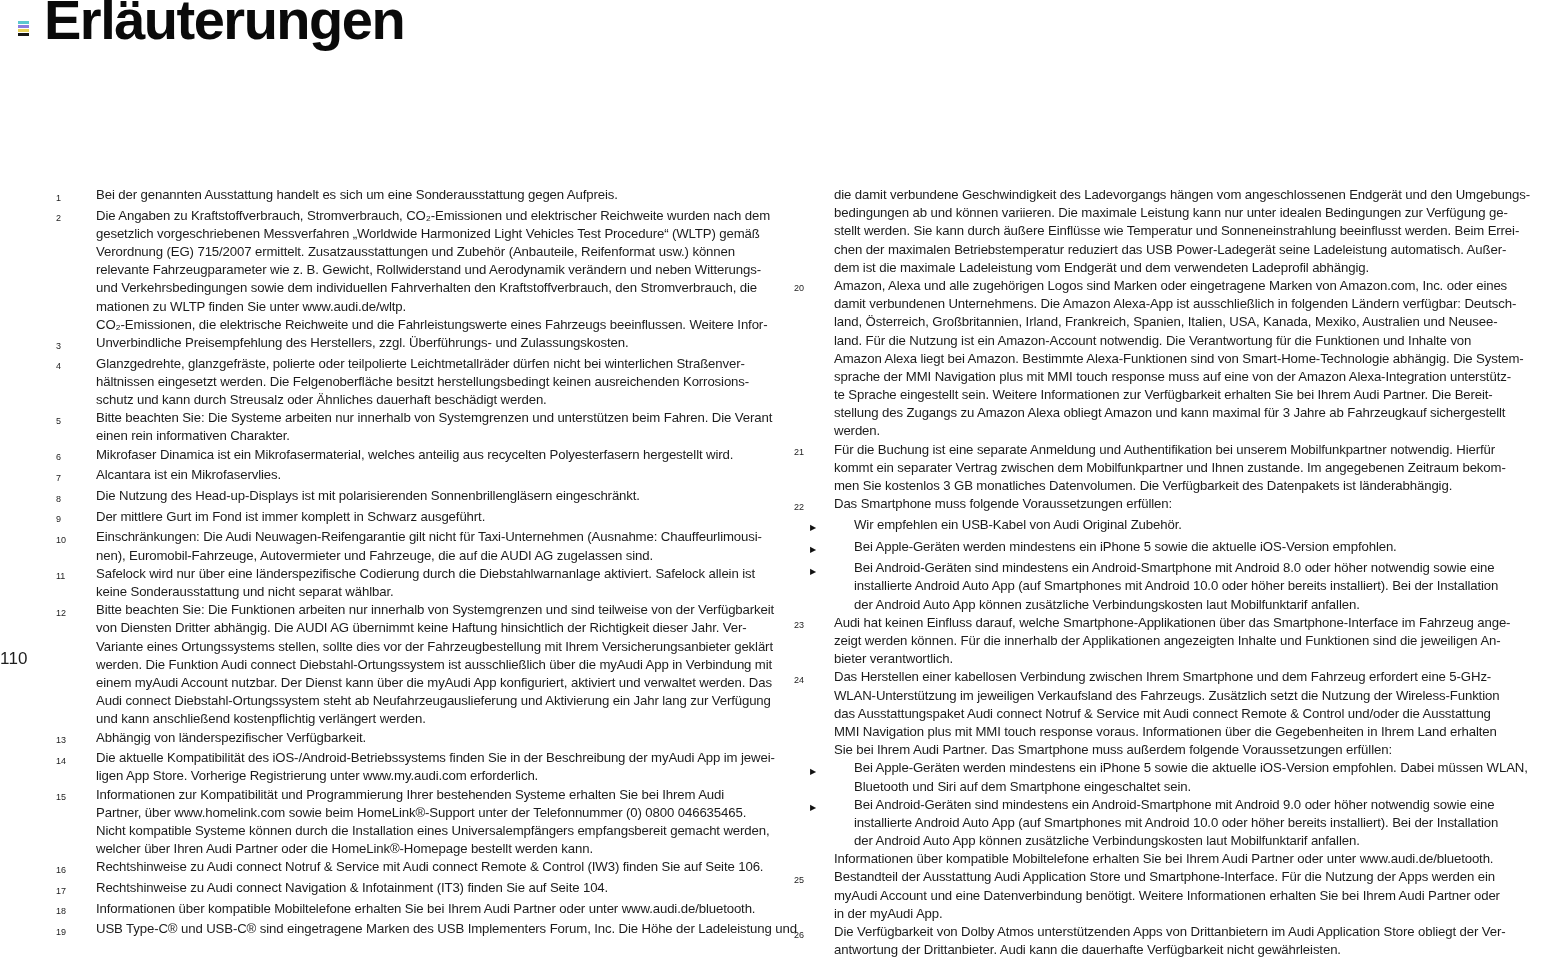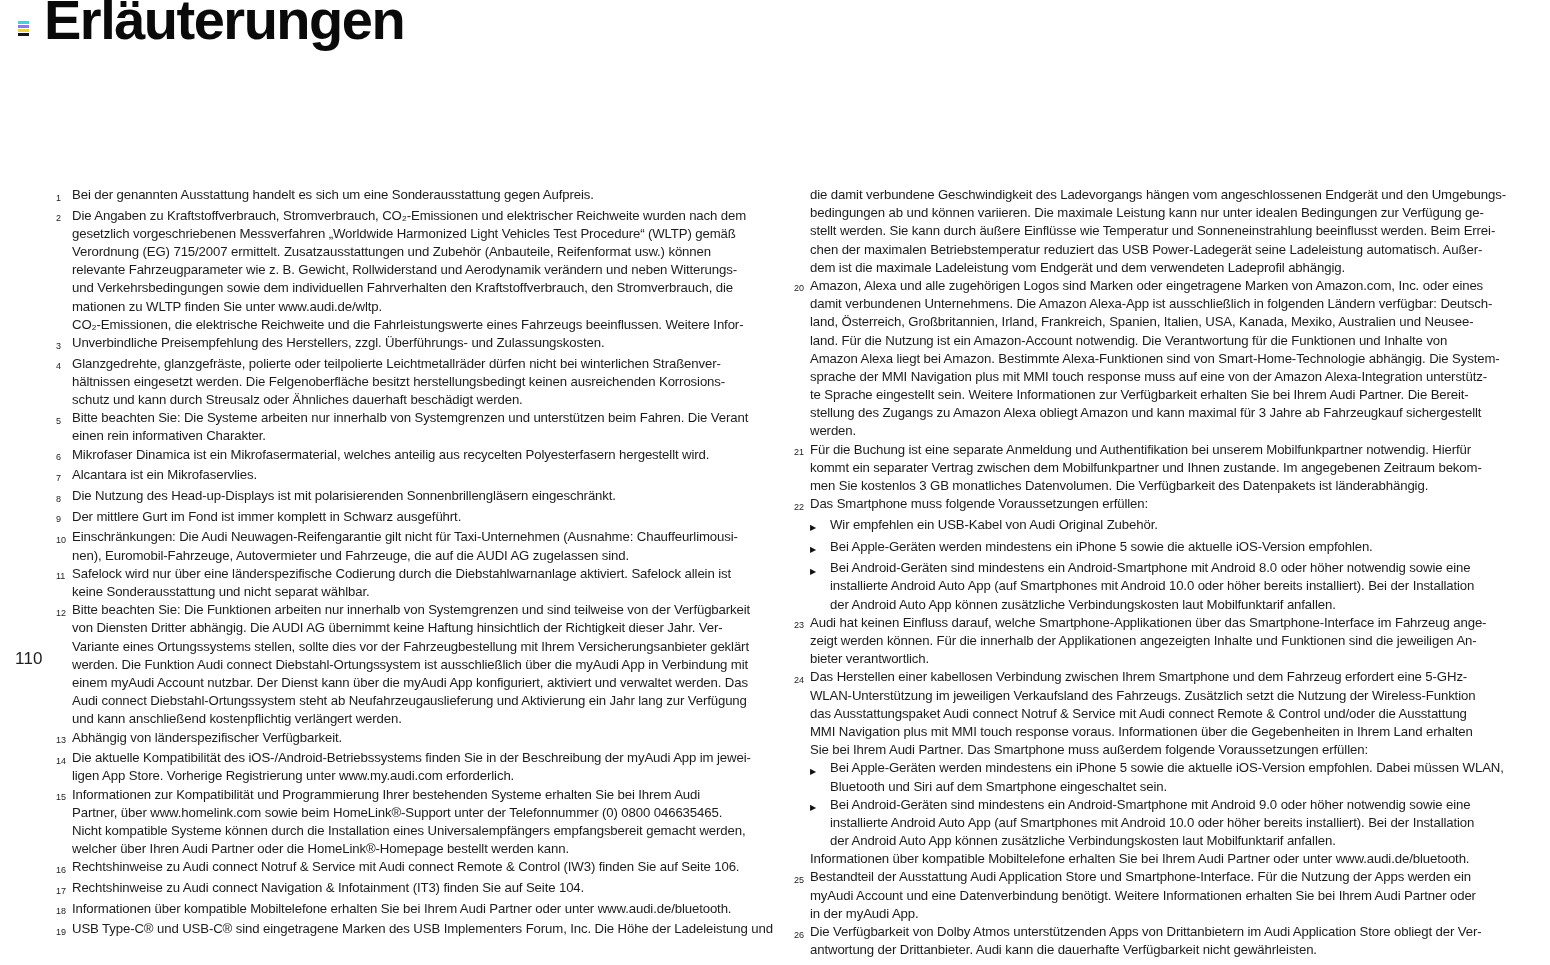--- a/index.html
+++ b/index.html
@@ -7,36 +7,36 @@
     width:1550px;height:965px;background:#ffffff;position:relative;overflow:hidden;
     font-family:"Liberation Sans",sans-serif;color:#1d1d1d;
   }
   .brand-mark{position:absolute;left:18px;top:21px;width:11px;}
   .brand-mark .stripe{display:block;height:3px;margin-bottom:1px;}
   .page-title{
     position:absolute;left:44px;top:-13px;margin:0;
     font-size:56px;font-weight:bold;letter-spacing:-1.5px;color:#0a0a0a;white-space:nowrap;
   }
   .page-number{
-    position:absolute;left:15px;top:649px;font-size:17px;color:#1d1d1d;letter-spacing:0.2px;
+    position:absolute;left:0px;top:649px;font-size:17px;color:#1d1d1d;letter-spacing:0.2px;
   }
   .col{
     position:absolute;top:186px;font-size:13.2px;line-height:18.2px;
     letter-spacing:-0.12px;white-space:nowrap;color:#1c1c1c;
   }
   .col-left{left:56px;width:734px;}
   .col-right{left:794px;width:724px;}
   .block{display:flex;align-items:flex-start;}
   .fn-num{
     flex:0 0 16px;width:16px;font-size:9px;padding-top:2.5px;
     letter-spacing:0;color:#1c1c1c;
   }
   .indent{margin-left:16px;}
   .bmark{flex:0 0 20px;width:20px;font-size:8px;padding-top:3.5px;color:#111;}
-  .lines{flex:1 1 auto;min-width:0;}
+  .lines{flex:1 1 auto;min-width:0;margin-left:24px;}
   .tline{height:18.2px;}
 </style>
 </head>
 <body>
 
 <div class="brand-mark" id="brand-mark">
     <span class="stripe" style="background: rgb(91, 200, 207);"></span>
     <span class="stripe" style="background: rgb(139, 124, 224);"></span>
     <span class="stripe" style="background: rgb(232, 209, 87);"></span>
     <span class="stripe" style="background: rgb(21, 21, 21);"></span>

